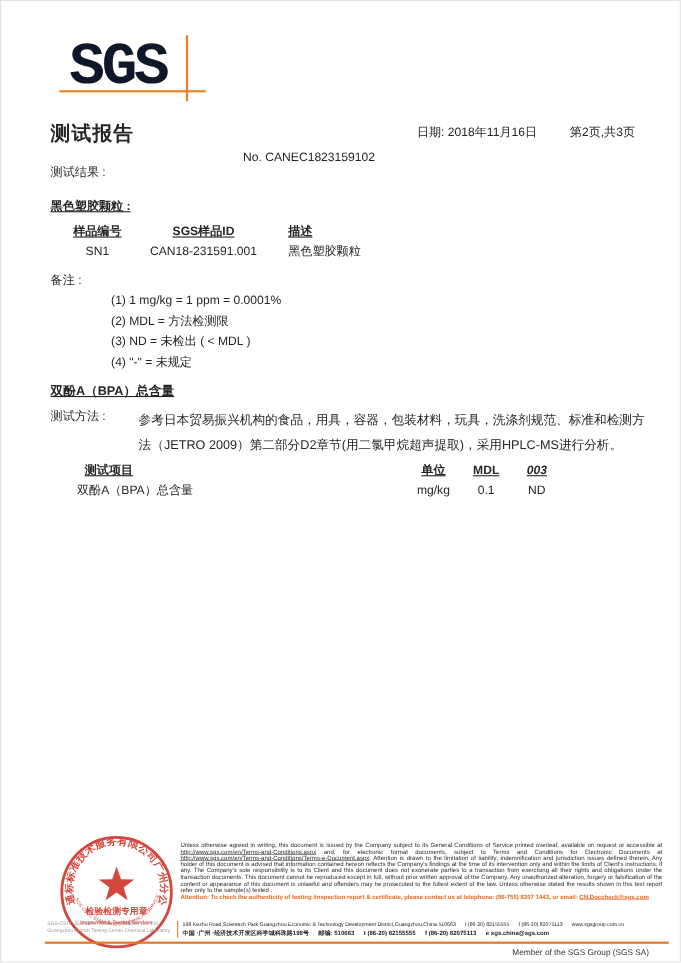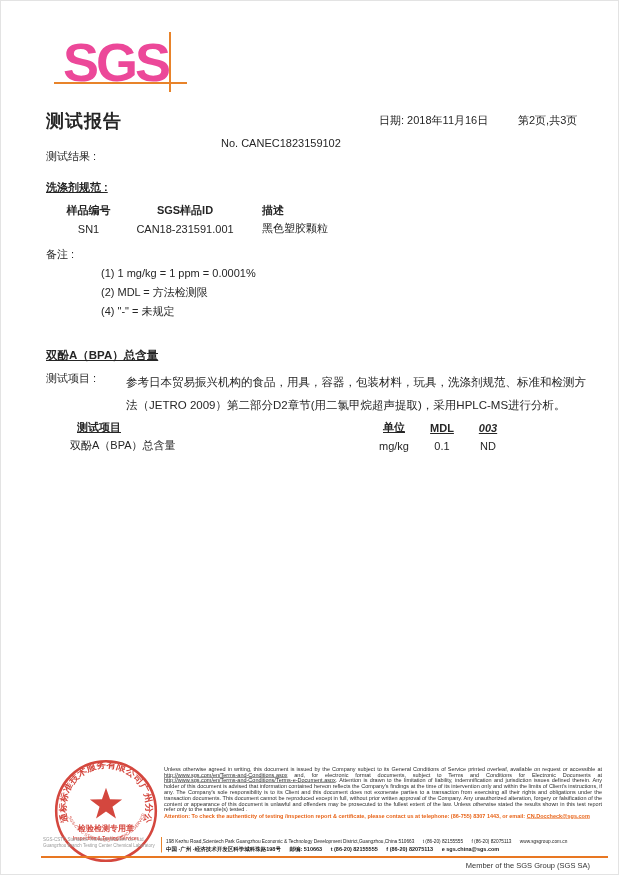--- a/index.html
+++ b/index.html
@@ -5,35 +5,35 @@
   * { margin:0; padding:0; box-sizing:border-box; }
   html,body { background:#ffffff; }
   body { font-family:"Liberation Sans", sans-serif; }
   .page {
     position:relative; width:619px; height:875px; background:#ffffff;
     border:1px solid #e3e3e3; overflow:hidden; color:#262626;
     font-family:"Liberation Sans", sans-serif;
   }
   
   .logo-text { position:absolute; left:62px; top:34px; font-size:54px; font-weight:bold;
-    color:#ec4899; letter-spacing:-3px; line-height:1; }
+    color:#0f172a; letter-spacing:-3px; line-height:1;font-family:Liberation Mono, monospace; }
   .logo-hline { position:absolute; left:53px; top:81px; width:133px; height:2px; background:#e8832a; }
   .logo-vline { position:absolute; left:168px; top:31px; width:2px; height:60px; background:#e8832a; }
   
   .report-title { position:absolute; left:45px; top:108px; font-size:18px; font-weight:bold; letter-spacing:1px; }
   .report-no   { position:absolute; left:220px; top:112px; font-size:11px;margin-top:24px; }
   .report-date { position:absolute; left:378px; top:112px; font-size:11px; }
   .report-page { position:absolute; left:517px; top:112px; font-size:11px; }
   
   .t11 { font-size:11px; }
   .lbl-results { position:absolute; left:45px; top:148px; }
   .lbl-sampledesc { position:absolute; left:45px; top:179px; text-decoration:underline; font-weight:bold; }
   .sample-table { position:absolute; left:60px; top:201px; border-collapse:collapse; }
   .sample-table th, .sample-table td { font-size:11px; font-weight:normal; padding:1px 0 2px 0; }
-  .sample-table th { font-weight:bold; }
+  .sample-table th { font-weight:bold;text-decoration:underline; }
   .sample-table .c1 { width:55px; text-align:center; }
   .sample-table .c2 { width:138px; text-align:center;margin-top:48px; }
   .sample-table .c3 { width:190px; text-align:left; padding-left:8px; }
   .lbl-remarks { position:absolute; left:45px; top:246px; }
   .remarks { position:absolute; left:100px; top:263px; font-size:11px; line-height:19px; }
   .bpa-heading { position:absolute; left:45px; top:347px; font-size:11.5px; font-weight:bold; text-decoration:underline; }
   .lbl-method { position:absolute; left:45px; top:370px; }
   .method-text { position:absolute; left:125px; top:370px; width:465px; font-size:11.5px; line-height:23px; }
   .result-table { position:absolute; left:27px; top:418px; border-collapse:collapse;margin-left:42px; }
   .result-table th, .result-table td { font-size:11px; font-weight:normal; padding:1px 0 2px 0; }
@@ -73,46 +73,47 @@
     <div class="logo-hline"></div>
     <div class="logo-vline"></div>
   </div>
 
   <div class="report-title">测试报告</div>
   <div class="report-no">No. CANEC1823159102</div>
   <div class="report-date">日期: 2018年11月16日</div>
   <div class="report-page">第2页,共3页</div>
 
   <div class="lbl-results t11">测试结果 :</div>
-  <div class="lbl-sampledesc t11">洗涤剂规范 :</div>
+  <div class="lbl-sampledesc t11">黑色塑胶颗粒 :</div>
 
   <table class="sample-table">
     <tbody>
         <tr>
       <th class="c1">样品编号</th>
       <th class="c2">SGS样品ID</th>
       <th class="c3">描述</th>
     </tr>
     <tr>
       <td class="c1">SN1</td>
       <td class="c2">CAN18-231591.001</td>
       <td class="c3">黑色塑胶颗粒</td>
     </tr>
   </tbody>
     </table>
 
   <div class="lbl-remarks t11">备注 :</div>
   <div class="remarks">
     <div>(1) 1 mg/kg = 1 ppm = 0.0001%</div>
     <div>(2) MDL = 方法检测限</div>
+    <div>(3) ND = 未检出 ( &lt; MDL )</div>
     <div>(4) "-" = 未规定</div>
   </div>
 
   <div class="bpa-heading">双酚A（BPA）总含量</div>
-  <div class="lbl-method t11">测试项目 :</div>
+  <div class="lbl-method t11">测试方法 :</div>
   <div class="method-text">参考日本贸易振兴机构的食品，用具，容器，包装材料，玩具，洗涤剂规范、标准和检测方法（JETRO 2009）第二部分D2章节(用二氯甲烷超声提取)，采用HPLC-MS进行分析。</div>
 
   <table class="result-table">
     <tbody>
         <tr>
       <th class="rc1"><span>测试项目</span></th>
       <th class="rc2"><span>单位</span></th>
       <th class="rc3"><span>MDL</span></th>
       <th class="rc4"><span class="ital">003</span></th>
     </tr>

